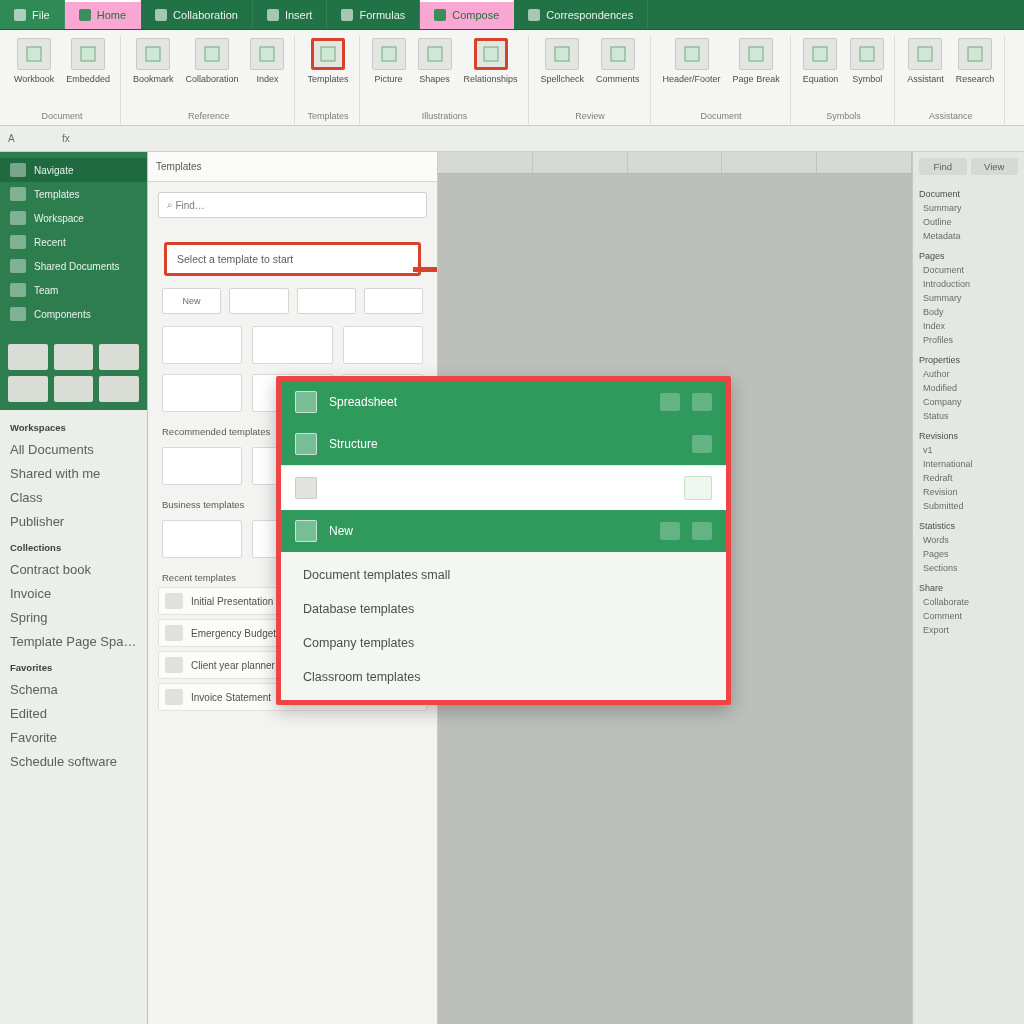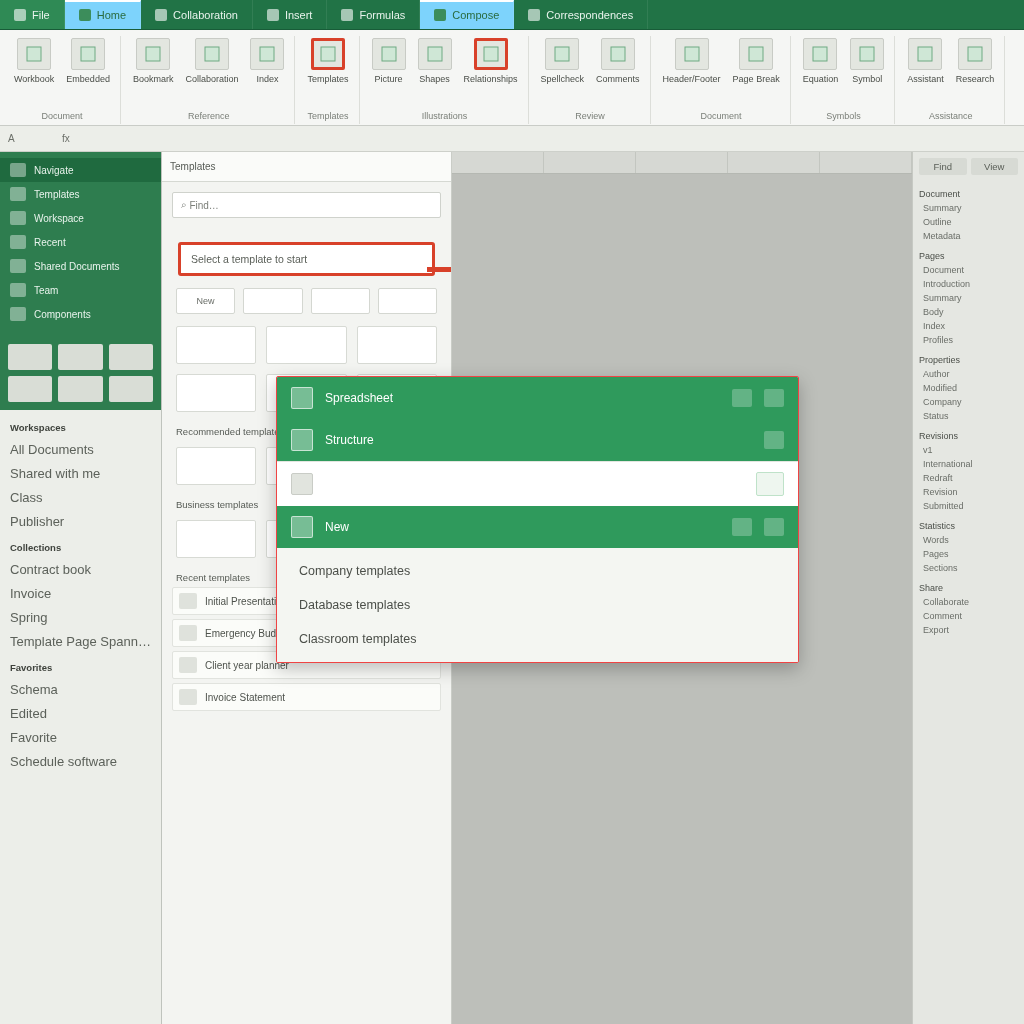--- a/index.html
+++ b/index.html
@@ -7,21 +7,21 @@
 
   
   .tabs {
     height: 30px; background: #217346; display: flex; align-items: stretch;
     border-bottom: 1px solid #185c38; font-size: 11px; color: #e8f3ec;
   }
   .tab {
     padding: 8px 14px; display: flex; align-items: flex-end; gap: 6px; cursor: pointer;
     border-right: 1px solid rgba(255,255,255,.08);
   }
-  .tab.sel { background: #7dd3fc; color: #2a6b3f; border-top: 2px solid #fff; }
+  .tab.sel { background: #f9a8d4; color: #2a6b3f; border-top: 2px solid #fff; }
   .tab.alt { background: #2f8a55; }
   .tab .ico { width: 12px; height: 12px; background: rgba(255,255,255,.6); border-radius: 2px; }
   .tab.sel .ico { background: #3c8d5b; }
 
   
   .ribbon {
     height: 96px; background: #f5f6f4; border-bottom: 1px solid #c9ccc7;
     display: flex; align-items: flex-start; padding: 6px 4px 0 4px; gap: 2px;
   }
   .rg { height: 88px; border-right: 1px solid #dcded9; padding: 0 8px;
@@ -38,21 +38,21 @@
   
   .tbar2 { height: 26px; background: #eceee9; border-bottom: 1px solid #cdd0ca;
            display: flex; align-items: center; font-size: 10px; color: #6b6f69;
            padding: 0 8px; gap: 14px; }
   .tbar2 .cell { min-width: 40px; }
 
   
   .work { display: flex; height: calc(1024px - 30px - 96px - 26px); }
 
   
-  .nav { width: 162px; background: linear-gradient(#2e7d4f,#276b44 40%,#eceee9 40%);
+  .nav { width: 148px; background: linear-gradient(#2e7d4f,#276b44 40%,#eceee9 40%);
          border-right: 1px solid #bfc3bd; font-size: 10px; color: #e8f3ec;
          display: flex; flex-direction: column; }
   .nav-top { background: #2e7d4f; padding: 6px 0 10px 0; }
   .nav-item { display: flex; align-items: center; gap: 8px; padding: 5px 10px; cursor: pointer; }
   .nav-item.sel { background: #1f6a3f; }
   .nav-ico { width: 16px; height: 14px; background: rgba(255,255,255,.4); border-radius: 2px; }
   .nav-thumbs { padding: 8px 8px; display: grid; grid-template-columns: repeat(3,1fr); gap: 6px;
                 background: #2e7d4f; }
   .nav-thumbs .th { height: 26px; background: #d9ddd6; border-radius: 2px; }
   .nav-bottom { flex: 1; background: #eceee9; color: #5a5f58; padding: 8px 10px;
@@ -106,22 +106,22 @@
           flex-direction: column; gap: 4px; overflow: hidden; }
   .rnav .tabrow { display: flex; gap: 4px; margin-bottom: 4px; }
   .rnav .tabrow div { flex: 1; text-align: center; padding: 3px 0; background: #d7dad4;
                       border-radius: 2px; cursor: pointer; }
   .rnav .sec { font-size: 9px; color: #4b4f49; margin-top: 6px; }
   .rnav .itm { font-size: 9px; color: #6a6e68; padding-left: 4px; cursor: pointer;
                white-space: nowrap; overflow: hidden; text-overflow: ellipsis; }
 
   
   .drop {
-    position: absolute; left: 276px; top: 376px; width: 523px;
-    background: #fff; border: 1px solid #ef4444; box-shadow: 0 6px 18px rgba(0,0,0,.25);
+    position: absolute; left: 276px; top: 376px; width: 455px;
+    background: #fff; border: 5px solid #ef4444; box-shadow: 0 6px 18px rgba(0,0,0,.25);
     font-size: 12px; color: #3d413b; z-index: 50; border-radius: 2px; overflow: hidden;
   }
   .drop-h { background: #2f9a5c; color: #fff; display: flex; align-items: center;
             gap: 12px; padding: 10px 14px; }
   .drop-h.sub { background: #2f9a5c; }
   .drop-h .ico { width: 22px; height: 22px; background: rgba(255,255,255,.35);
                  border: 1px solid rgba(255,255,255,.6); border-radius: 2px; flex: none; }
   .drop-h .sp { flex: 1; }
   .drop-h .mini { width: 20px; height: 18px; background: rgba(255,255,255,.25);
                   border-radius: 2px; }
@@ -556,17 +556,18 @@
     <div class="th"></div>
   </div>
   <div class="drop-h" style="background:#2f9a5c;">
     <div class="ico"></div>
     <span>New</span>
     <div class="sp"></div>
     <div class="mini"></div>
     <div class="mini"></div>
   </div>
   <div class="drop-list">
+      <div class="drop-li">Document templates small</div>
+      <div class="drop-li">Database templates</div>
       <div class="drop-li">Company templates</div>
-      <div class="drop-li">Database templates</div>
       <div class="drop-li">Classroom templates</div>
     </div>
 </div>
 
 </body></html>

